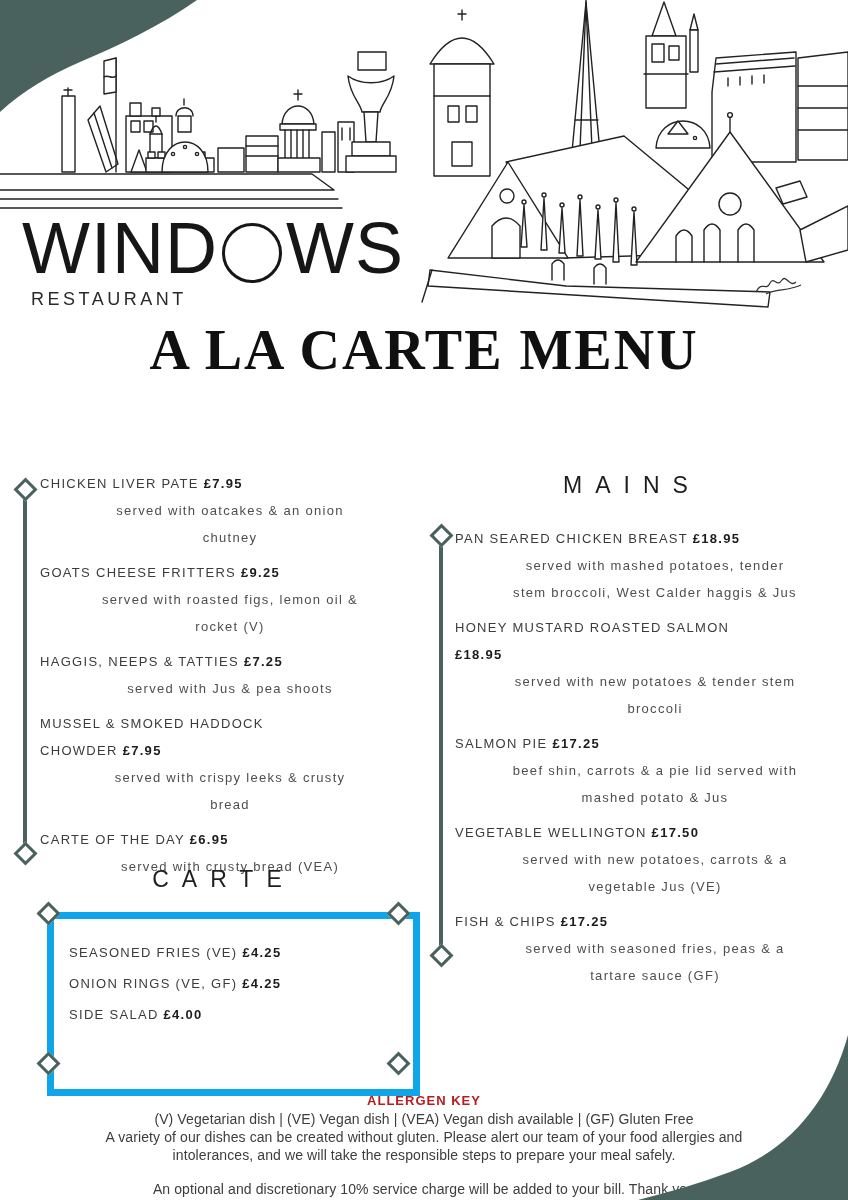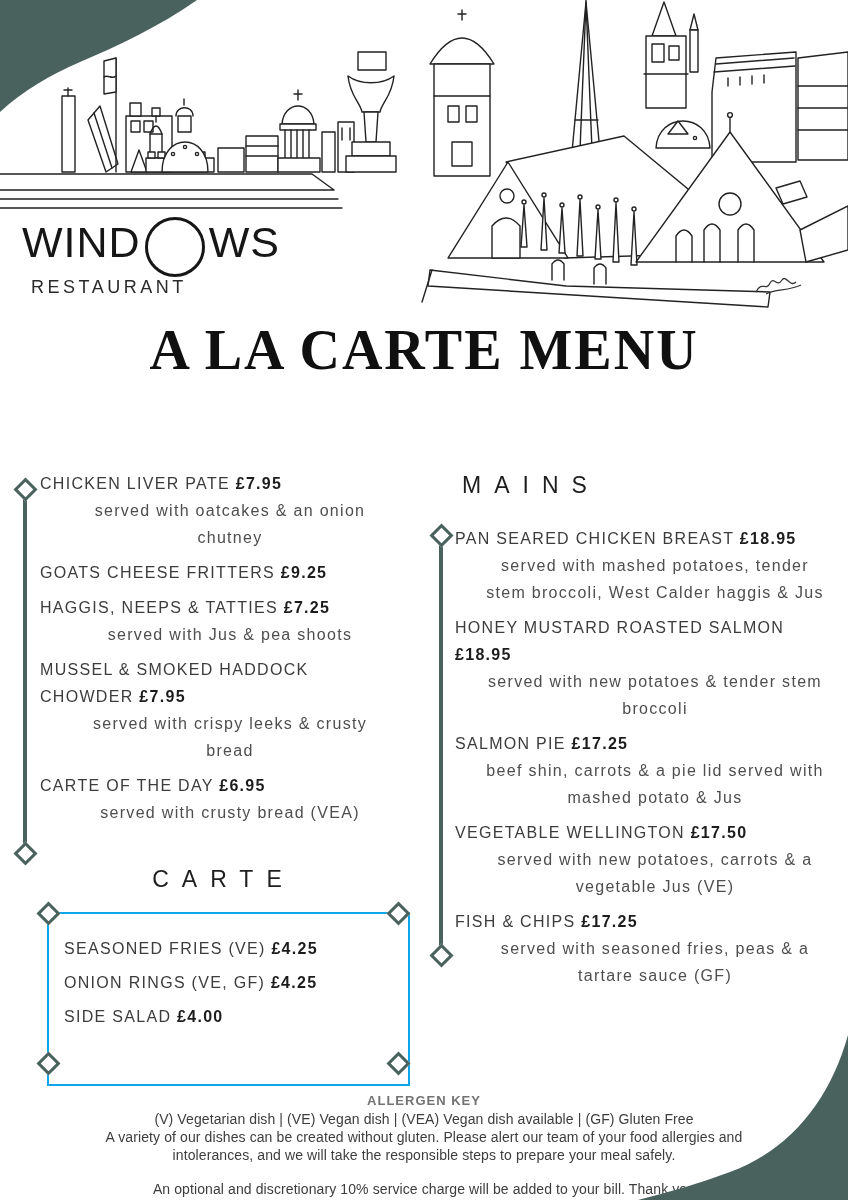--- a/index.html
+++ b/index.html
@@ -1,53 +1,53 @@
 <!DOCTYPE html>
 <html><head>
 <meta charset="utf-8">
 <style>
   html,body{margin:0;padding:0;background:#e8e8e8;}
   .page{position:relative;width:848px;height:1200px;background:#ffffff;overflow:hidden;
         font-family:"Liberation Sans","DejaVu Sans",sans-serif;color:#1f1f1f;margin:0 auto;}
   .abs{position:absolute;}
   
   .logo{left:22px;top:212px;}
-  .logo-word{display:flex;align-items:center;font-size:43px;font-weight:400;letter-spacing:1px;
+  .logo-word{display:flex;align-items:center;font-size:72px;font-weight:400;letter-spacing:1px;
              color:#161616;line-height:1;}
   .logo-o{width:54px;height:54px;border:3px solid #161616;border-radius:50%;margin:0 4px;
           transform:translateY(5px);}
   .logo-sub{font-size:18px;letter-spacing:3.5px;color:#2a2a2a;margin-top:5px;padding-left:9px;}
   
   .menu-title{left:0;top:318px;width:100%;text-align:center;
               font-family:"Liberation Serif","DejaVu Serif",serif;font-weight:700;font-size:56px;
               letter-spacing:2px;color:#101010;box-sizing:border-box;}
   
   .section-heading{font-size:23px;letter-spacing:13px;color:#1e1e1e;font-weight:400;white-space:nowrap;}
   #starters-heading{left:100px;top:422px;}
-  #mains-heading{left:462px;top:472px;width:360px;}
+  #mains-heading{left:452px;top:472px;width:360px;text-align:center;}
   #sides-heading{left:47px;top:866px;width:353px;text-align:center;}
   
   .rail{width:4px;background:#4a625d;}
   .diamond{width:11px;height:11px;background:#fff;border:3px solid #4a625d;transform:rotate(45deg);}
   
   .col{line-height:27px;}
   #starters-col{left:40px;top:470px;width:380px;}
   #mains-col{left:455px;top:525px;width:400px;}
   .item{margin-bottom:8px;}
-  .item-head,.item-desc{margin:0;font-size:16px;letter-spacing:1.3px;white-space:pre-line;}
+  .item-head,.item-desc{margin:0;font-size:13px;letter-spacing:1.3px;white-space:pre-line;}
   .item-head{color:#3c3c3c;}
   .item-head b{color:#1c1c1c;font-weight:700;}
   .item-desc{color:#4e4e4e;text-align:center;}
   
-  .sides-box{left:47px;top:912px;width:344px;height:144px;border:2px solid #0ea5e9;
+  .sides-box{left:47px;top:912px;width:344px;height:144px;border:7px solid #0ea5e9;
              padding:26px 0 0 15px;box-sizing:content-box;}
   .sides-box .item{margin-bottom:16px;}
   
   .footer{left:34px;top:1092px;width:780px;text-align:center;color:#3d3d3d;}
-  .allergen-heading{font-size:13px;font-weight:700;letter-spacing:1px;color:#737373;line-height:18px;text-align:center;}
+  .allergen-heading{font-size:13px;font-weight:700;letter-spacing:1px;color:#b91c1c;line-height:18px;text-align:center;}
   .footer-line{font-size:14px;letter-spacing:0.1px;line-height:18px;white-space:pre-line;}
   .service-note{margin-top:16px;}
   svg{display:block;}
 </style>
 </head>
 <body>
 
 <div class="page">
 
   <svg class="abs" style="left:0;top:0" width="210" height="120" viewBox="0 0 210 120">
@@ -194,20 +194,22 @@
   <div class="abs diamond" style="left:17px;top:481px"></div>
   <div class="abs diamond" style="left:17px;top:845px"></div>
   <div class="abs col" id="starters-col">
     <div class="item">
       <p class="item-head"><span>CHICKEN LIVER PATE</span> <b>£7.95</b></p>
       <p class="item-desc">served with oatcakes &amp; an onion
 chutney</p>
     </div>
     <div class="item">
       <p class="item-head"><span>GOATS CHEESE FRITTERS</span> <b>£9.25</b></p>
+      <p class="item-desc">served with roasted figs, lemon oil &amp;
+rocket (V)</p>
     </div>
     <div class="item">
       <p class="item-head"><span>HAGGIS, NEEPS &amp; TATTIES</span> <b>£7.25</b></p>
       <p class="item-desc">served with Jus &amp; pea shoots</p>
     </div>
     <div class="item">
       <p class="item-head"><span>MUSSEL &amp; SMOKED HADDOCK
 CHOWDER</span> <b>£7.95</b></p>
       <p class="item-desc">served with crispy leeks &amp; crusty
 bread</p>

